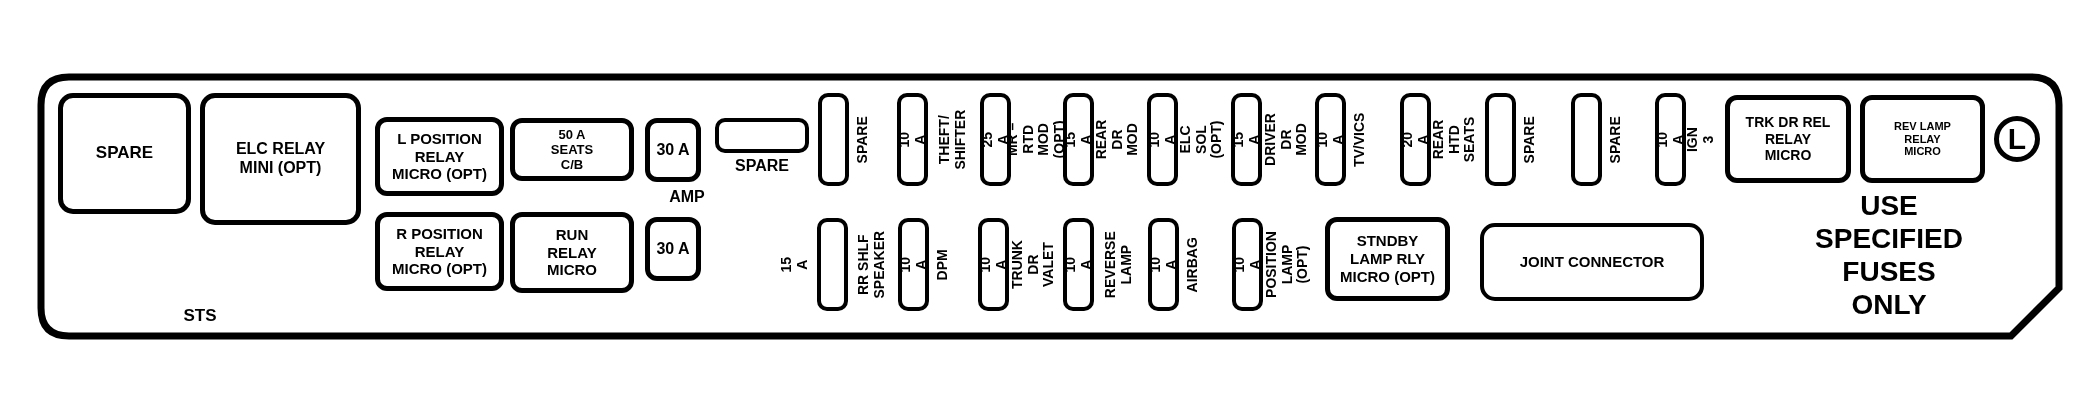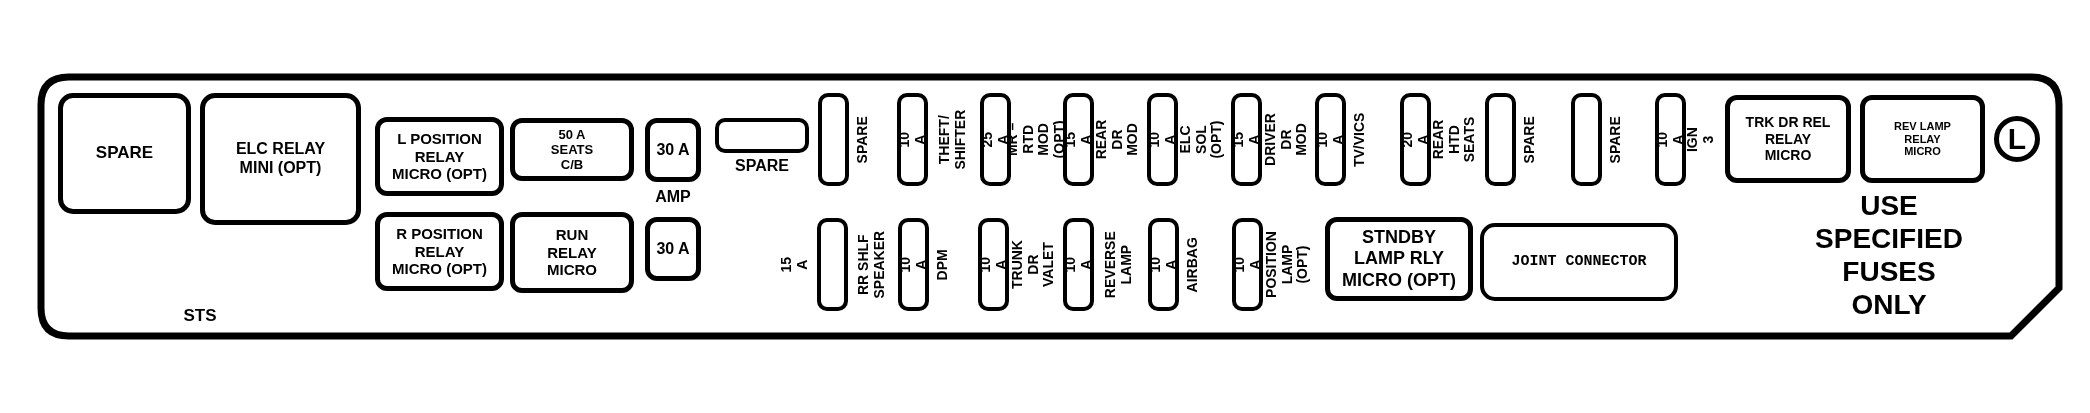--- a/index.html
+++ b/index.html
@@ -100,21 +100,21 @@
 
   <div class="box" style="left:510px;top:212px;width:124px;height:81px;font-size:15px;border-radius:12px;">
     <span>RUN
 RELAY
 MICRO</span>
   </div>
 
   <div class="box" style="left:645px;top:118px;width:56px;height:64px;font-size:16px;border-radius:12px;">
     <span>30 A</span>
   </div>
-  <div class="hlabel" style="left:623px;top:188px;width:100px;font-size:16px;">AMP</div>
+  <div class="hlabel" style="left:637px;top:188px;width:100px;font-size:16px;">AMP</div>
 
   <div class="box" style="left:645px;top:217px;width:56px;height:64px;font-size:16px;border-radius:12px;">
     <span>30 A</span>
   </div>
 
   <div class="box" style="left:715px;top:118px;width:94px;height:35px;border-radius:10px;border-width:4px;"></div>
   <div class="hlabel" style="left:715px;top:157px;width:94px;font-size:16px;">SPARE</div>
 
   <div class="fuse" style="left:818px;top:93px;"></div>
   <div class="vlabel" style="left:851px;top:93px;width:24px;">
@@ -233,27 +233,27 @@
   </div>
 
   <div class="fuse" style="left:1232px;top:218px;">
     <span class="rot">10 A</span>
   </div>
   <div class="vlabel" style="left:1265px;top:218px;width:44px;">
     <span class="rot">POSITION
 LAMP (OPT)</span>
   </div>
 
-  <div class="box" style="left:1325px;top:217px;width:148px;height:84px;font-size:18px;border-radius:12px;">
+  <div class="box" style="left:1325px;top:217px;width:125px;height:84px;font-size:15px;border-radius:12px;">
     <span>STNDBY
 LAMP RLY
 MICRO (OPT)</span>
   </div>
 
-  <div class="box" style="left:1480px;top:223px;width:198px;height:78px;font-size:15px;border-width:4px;font-family:Liberation Mono, monospace;">
+  <div class="box" style="left:1480px;top:223px;width:224px;height:78px;font-size:15px;border-width:4px;">
     <span>JOINT CONNECTOR</span>
   </div>
 
 
   <div class="box" style="left:1725px;top:95px;width:126px;height:88px;font-size:14px;border-radius:12px;">
     <span>TRK DR REL
 RELAY
 MICRO</span>
   </div>
 

